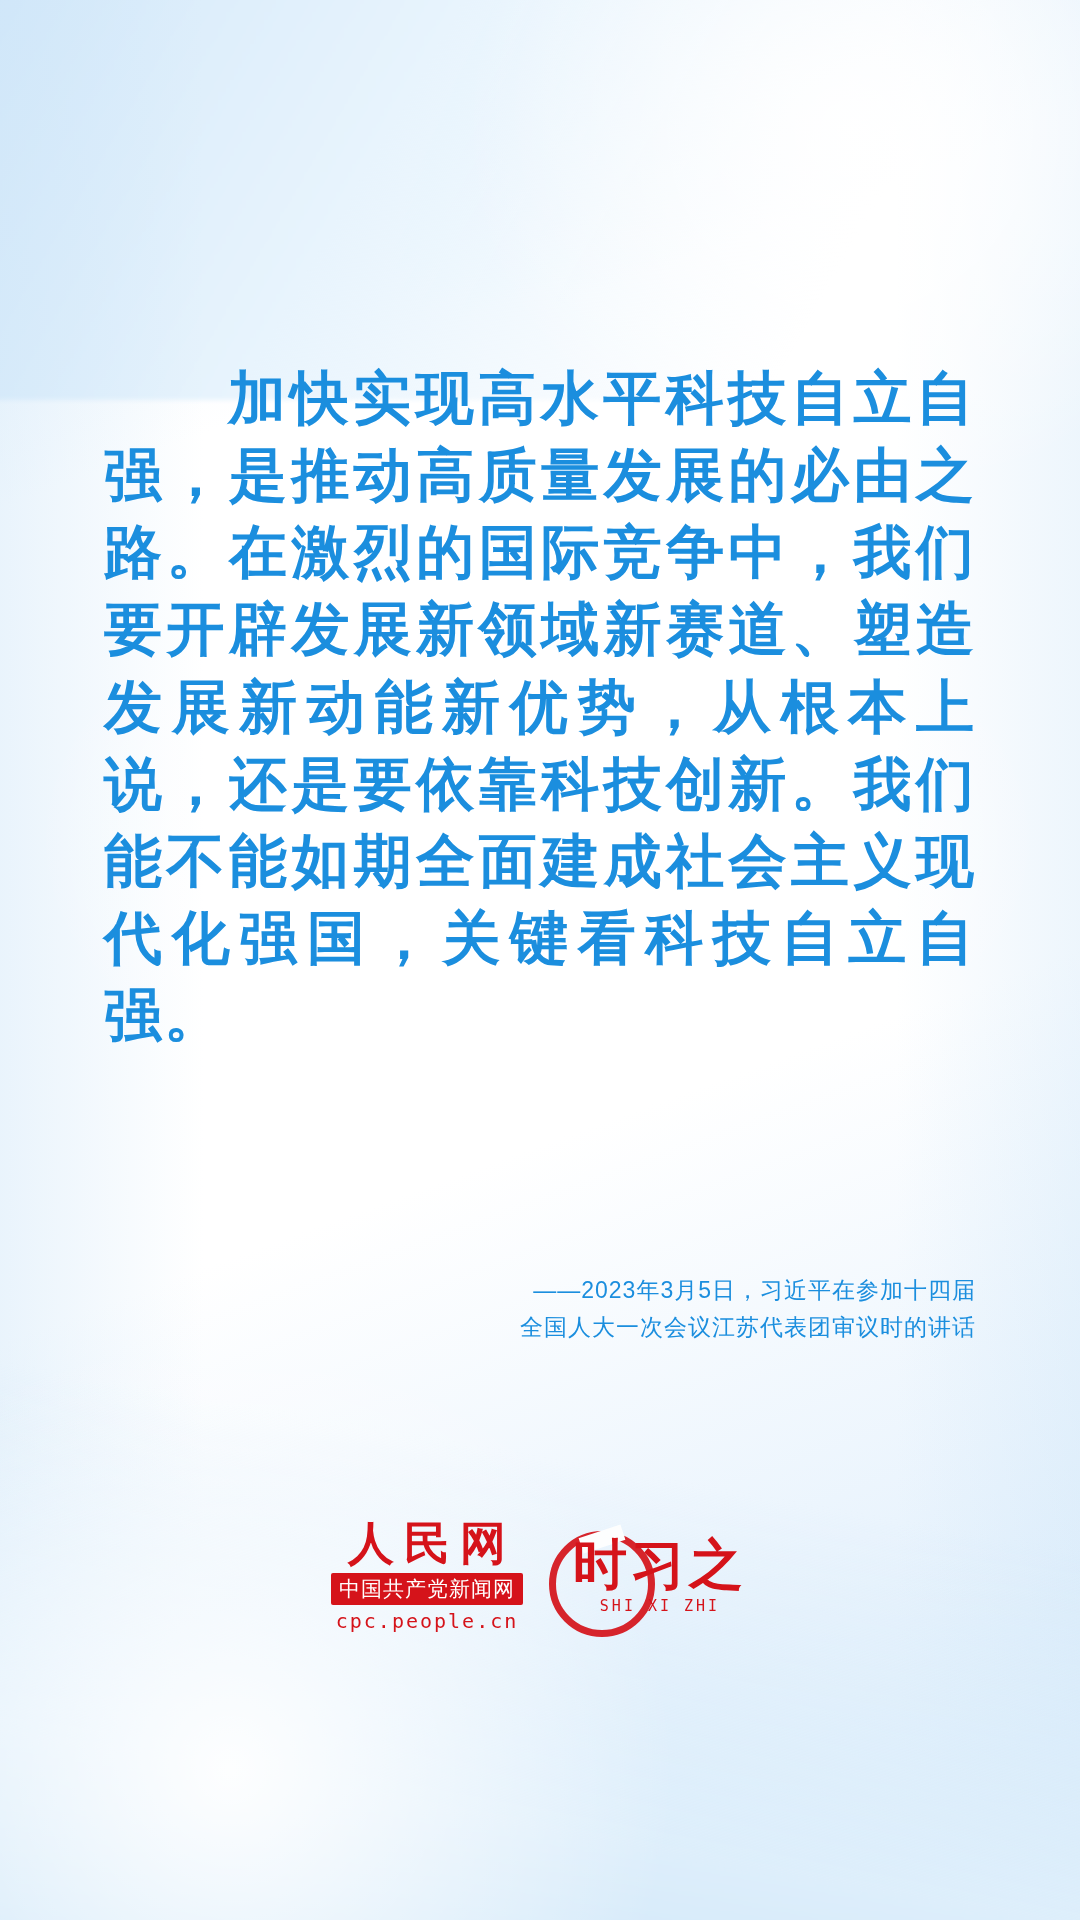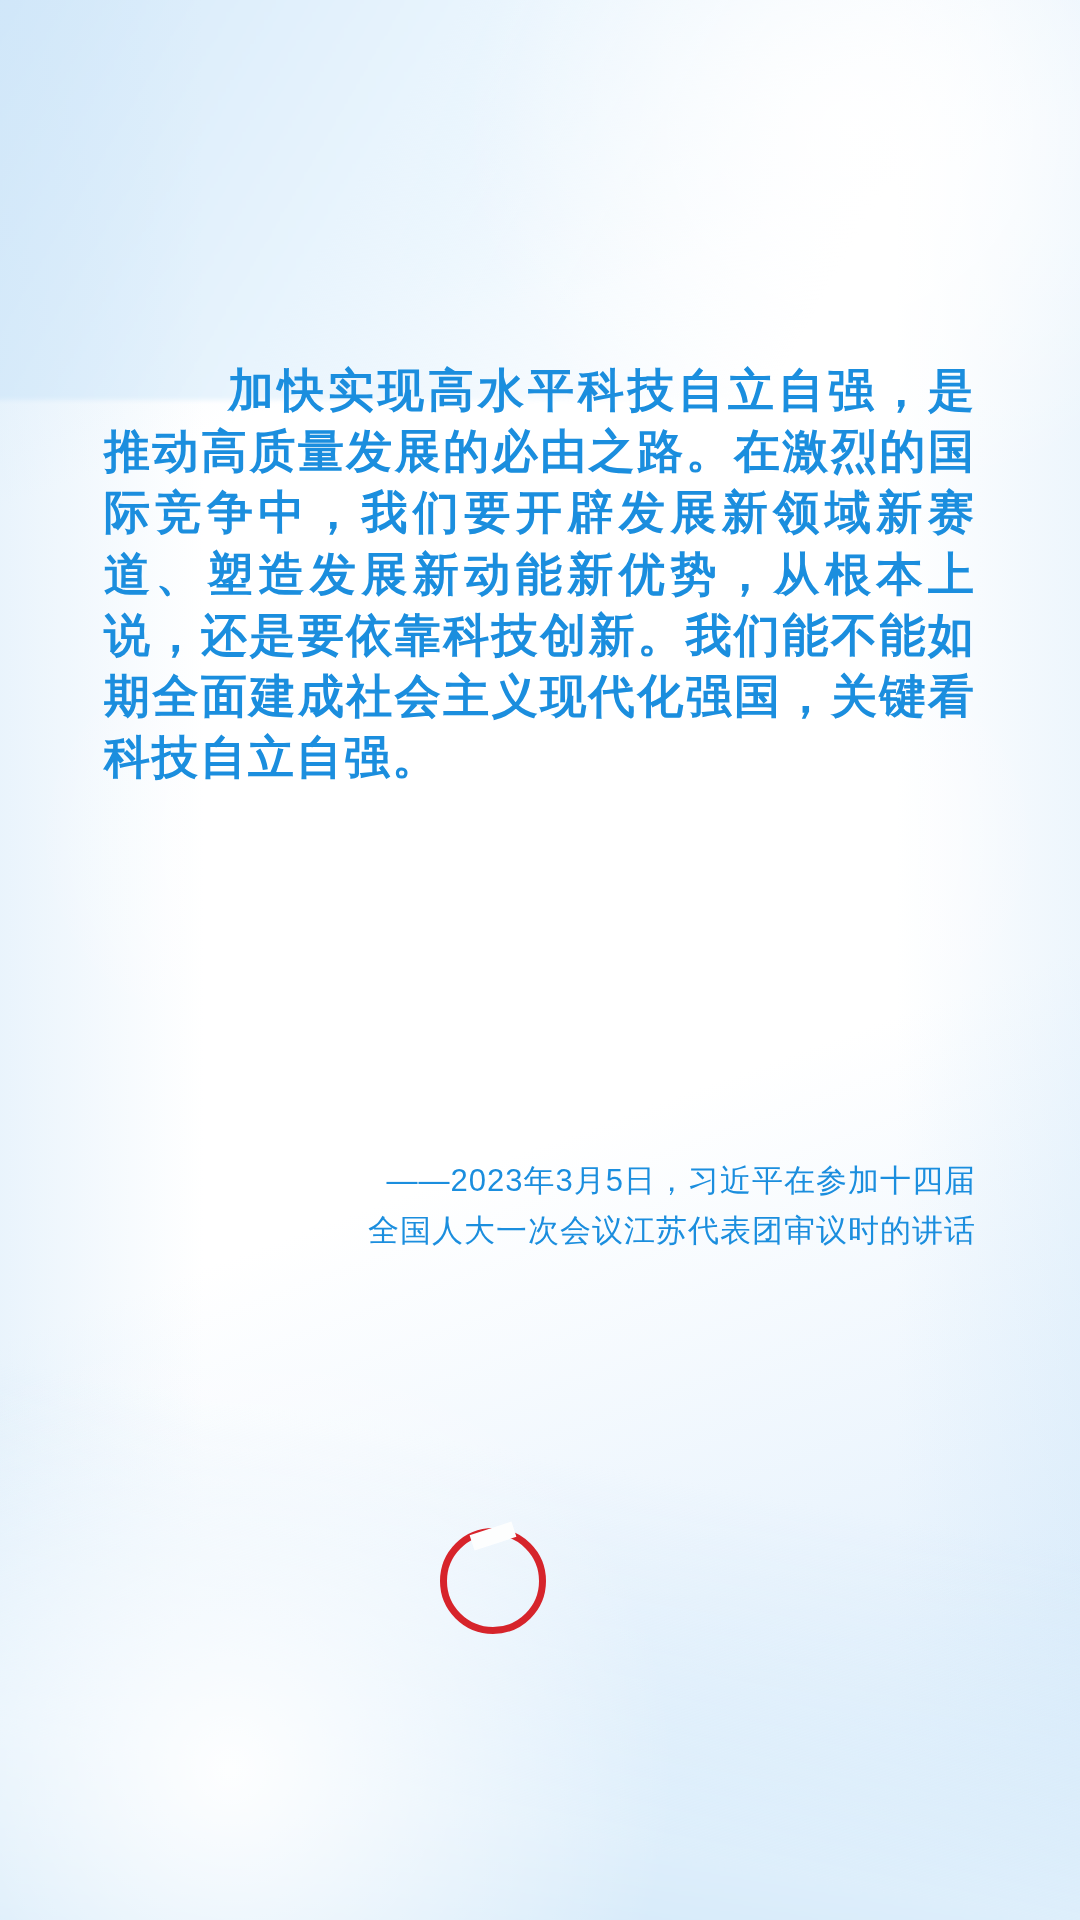--- a/index.html
+++ b/index.html
@@ -142,37 +142,37 @@
   }
   .quote-block {
     position: absolute;
     top: 360px;
     left: 104px;
     width: 872px;
   }
   .quote-text {
     color: #1b8ede;
     font-family: "DejaVu Serif", "Liberation Serif", serif;
-    font-size: 46px;
+    font-size: 58px;
     font-weight: 700;
     line-height: 1.33;
     letter-spacing: 2px;
     text-indent: 124px;
     text-align: justify;
     text-justify: inter-ideograph;
     margin: 0;
   }
   .attribution {
     position: absolute;
-    top: 1156px;
+    top: 1272px;
     left: 104px;
     width: 872px;
     color: #1b8ede;
     font-family: "Liberation Sans", "DejaVu Sans", sans-serif;
-    font-size: 31px;
+    font-size: 23px;
     line-height: 1.62;
     text-align: right;
     letter-spacing: 1px;
   }
   .attribution .line1 { display: block; }
   .attribution .line2 { display: block; text-align: right; }
 
   
   .logo-row {
     position: absolute;
@@ -299,21 +299,30 @@
       <p class="quote-text">加快实现高水平科技自立自强，是推动高质量发展的必由之路。在激烈的国际竞争中，我们要开辟发展新领域新赛道、塑造发展新动能新优势，从根本上说，还是要依靠科技创新。我们能不能如期全面建成社会主义现代化强国，关键看科技自立自强。</p>
     </div>
 
     <div class="attribution">
       <span class="line1">——2023年3月5日，习近平在参加十四届</span>
       <span class="line2">全国人大一次会议江苏代表团审议时的讲话</span>
     </div>
 
     <div class="logo-row">
 
+      <div class="people-logo">
+        <div class="cn-name">人民网</div>
+        <div class="cn-sub">中国共产党新闻网</div>
+        <div class="domain">cpc.people.cn</div>
+      </div>
 
       <div class="shixi-logo">
         <div class="shixi-seal"></div>
+        <div class="shixi-text">
+          <div class="cn">时习之</div>
+          <div class="py">SHI XI ZHI</div>
+        </div>
       </div>
 
     </div>
 
   </div>
 </div>
 
 </body></html>

